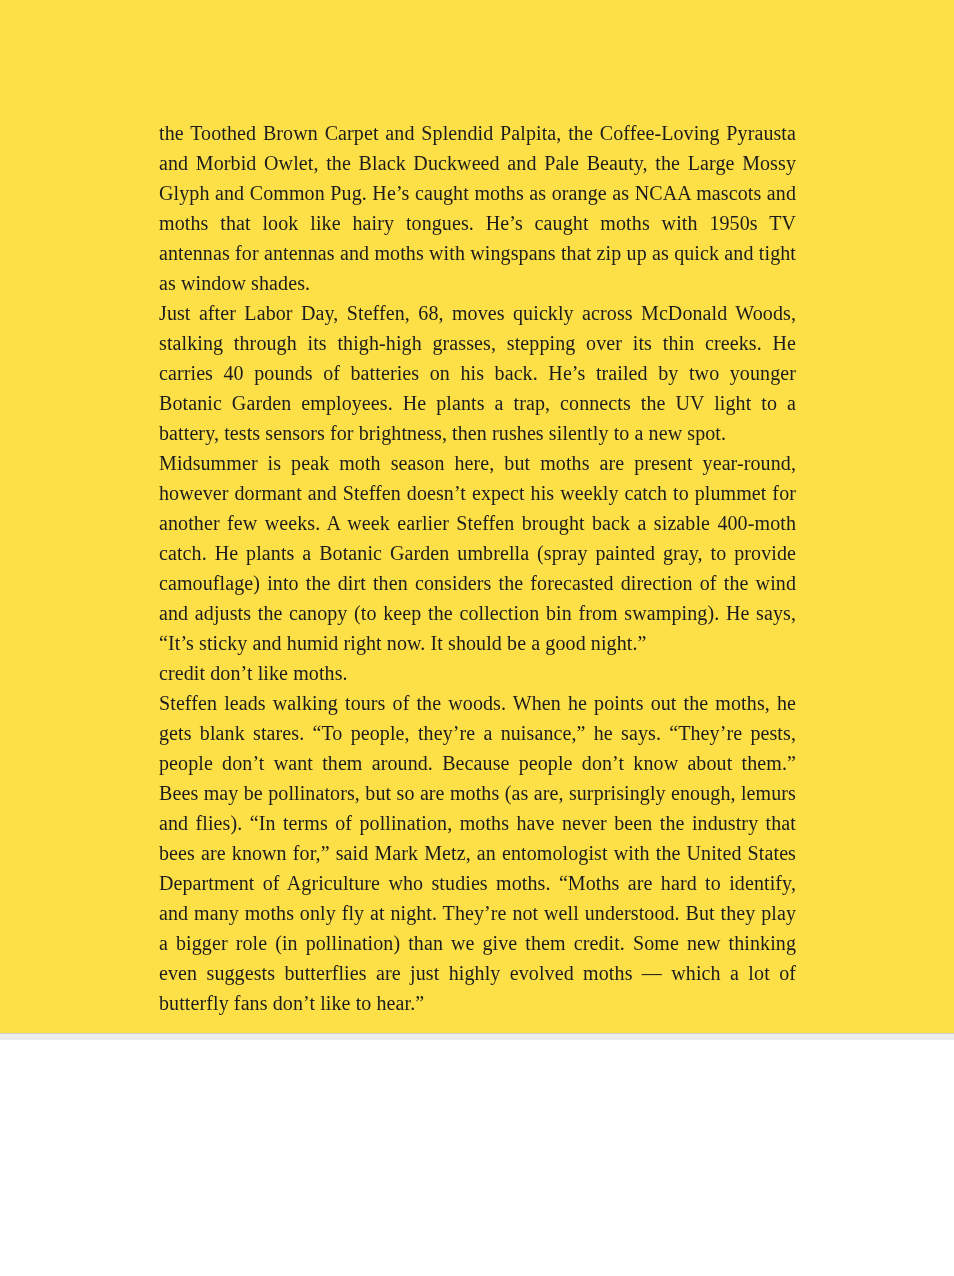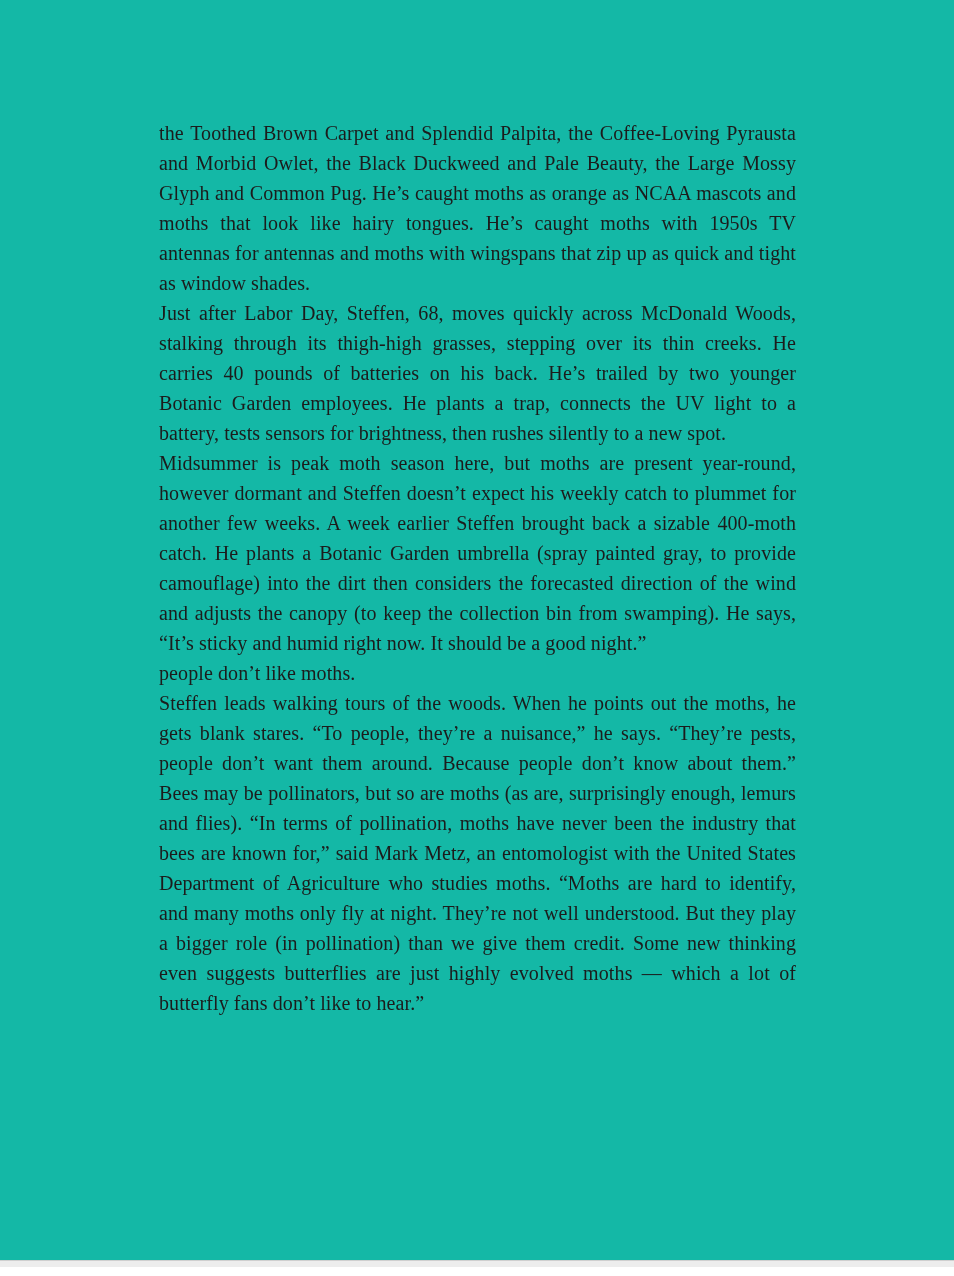--- a/index.html
+++ b/index.html
@@ -4,22 +4,22 @@
 <title>Book Page 140</title>
 <style>
   html, body {
     margin: 0;
     padding: 0;
     background: #ffffff;
   }
   .page {
     position: relative;
     width: 954px;
-    height: 1267px;
-    background: #14b8a6;
+    height: 1040px;
+    background: #fde047;
     overflow: hidden;
     font-family: "Liberation Serif", "DejaVu Serif", serif;
     color: #1c1c1c;
   }
   .text-column {
     position: absolute;
     left: 159px;
     top: 118px;
     width: 637px;
   }
@@ -54,19 +54,19 @@
   }
 </style>
 </head>
 <body>
 
 <div class="page">
   <div class="text-column">
     <p>the Toothed Brown Carpet and Splendid Palpita, the Coffee-Loving Pyrausta and Morbid Owlet, the Black Duckweed and Pale Beauty, the Large Mossy Glyph and Common Pug. He’s caught moths as orange as NCAA mascots and moths that look like hairy tongues. He’s caught moths with 1950s TV antennas for antennas and moths with wingspans that zip up as quick and tight as window shades.</p>
     <p>Just after Labor Day, Steffen, 68, moves quickly across McDonald Woods, stalking through its thigh-high grasses, stepping over its thin creeks. He carries 40 pounds of batteries on his back. He’s trailed by two younger Botanic Garden employees. He plants a trap, connects the UV light to a battery, tests sensors for brightness, then rushes silently to a new spot.</p>
     <p>Midsummer is peak moth season here, but moths are present year-round, however dormant and Steffen doesn’t expect his weekly catch to plummet for another few weeks. A week earlier Steffen brought back a sizable 400-moth catch. He plants a Botanic Garden umbrella (spray painted gray, to provide camouflage) into the dirt then considers the forecasted direction of the wind and adjusts the canopy (to keep the collection bin from swamping). He says, “It’s sticky and humid right now. It should be a good night.”</p>
-    <p>people don’t like moths.</p>
+    <p>credit don’t like moths.</p>
     <p>Steffen leads walking tours of the woods. When he points out the moths, he gets blank stares. “To people, they’re a nuisance,” he says. “They’re pests, people don’t want them around. Because people don’t know about them.” Bees may be pollinators, but so are moths (as are, surprisingly enough, lemurs and flies). “In terms of pollination, moths have never been the industry that bees are known for,” said Mark Metz, an entomologist with the United States Department of Agriculture who studies moths. “Moths are hard to identify, and many moths only fly at night. They’re not well understood. But they play a bigger role (in pollination) than we give them credit. Some new thinking even suggests butterflies are just highly evolved moths — which a lot of butterfly fans don’t like to hear.”</p>
   </div>
 
 
   <div class="bottom-edge"></div>
 </div>
 
 </body></html>

